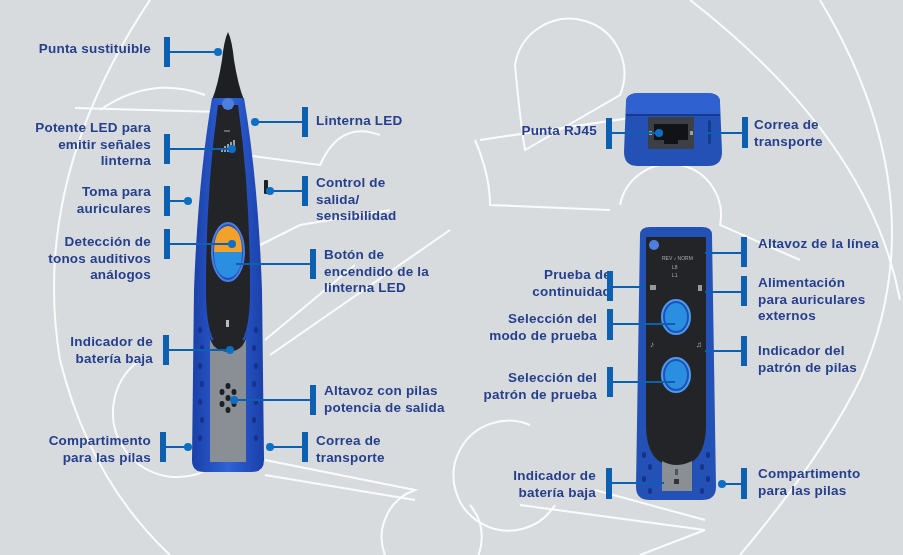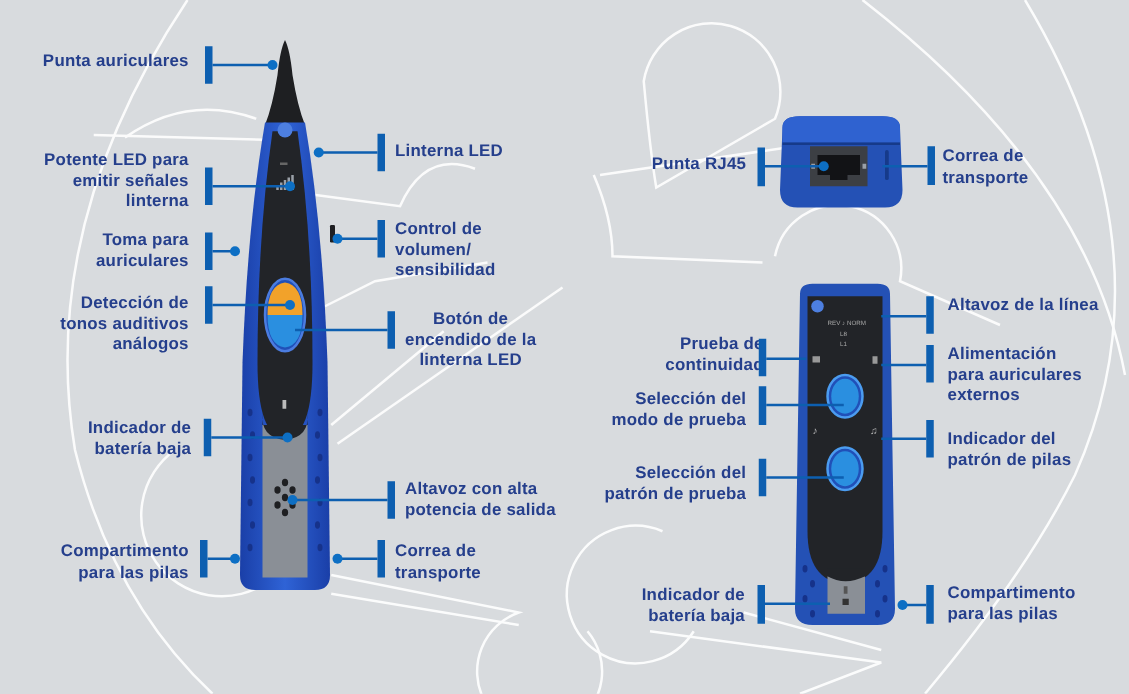--- a/index.html
+++ b/index.html
@@ -101,21 +101,21 @@
         <ellipse cx="68" cy="336" rx="2" ry="3"></ellipse>
       <ellipse cx="66" cy="354" rx="2" ry="3"></ellipse>
         <ellipse cx="68" cy="372" rx="2" ry="3"></ellipse>
         <ellipse cx="66" cy="390" rx="2" ry="3"></ellipse>
         <ellipse cx="68" cy="408" rx="2" ry="3"></ellipse>
     </g>
     <rect x="76" y="150" width="4" height="14" rx="1" fill="#1e1f22"></rect>
   </svg>
 </div>
 
-<div class="label r" style="right:752px;top:41px;">Punta auriculares</div>
+<div class="label r" style="right:752px;top:41px;">Punta sustituible</div>
 <div class="bar" style="left:164px;top:37px;height:30px;"></div>
 <div class="line" style="left:170px;top:51px;width:46px;"></div>
 <div class="dot" style="left:214px;top:48px;"></div>
 
 <div class="label r" style="right:752px;top:120px;white-space:pre;">Potente LED para
 emitir señales
 linterna</div>
 <div class="bar" style="left:164px;top:134px;height:30px;"></div>
 <div class="line" style="left:170px;top:148px;width:62px;"></div>
 <div class="dot" style="left:228px;top:145px;"></div>
@@ -147,33 +147,33 @@
 
 <div class="bar" style="left:302px;top:107px;height:30px;"></div>
 <div class="line" style="left:256px;top:121px;width:46px;"></div>
 <div class="dot" style="left:251px;top:118px;"></div>
 <div class="label l" style="left:316px;top:113px;">Linterna LED</div>
 
 <div class="bar" style="left:302px;top:176px;height:30px;"></div>
 <div class="line" style="left:270px;top:190px;width:32px;"></div>
 <div class="dot" style="left:266px;top:187px;"></div>
 <div class="label l" style="left:316px;top:175px;white-space:pre;">Control de
-volumen/
+salida/
 sensibilidad</div>
 
 <div class="bar" style="left:310px;top:249px;height:30px;"></div>
 <div class="line" style="left:236px;top:263px;width:74px;"></div>
-<div class="label l" style="left:324px;top:247px;white-space:pre;text-align:center;">Botón de
+<div class="label l" style="left:324px;top:247px;white-space:pre;">Botón de
 encendido de la
 linterna LED</div>
 
 <div class="bar" style="left:310px;top:385px;height:30px;"></div>
 <div class="line" style="left:234px;top:399px;width:76px;"></div>
 <div class="dot" style="left:230px;top:396px;"></div>
-<div class="label l" style="left:324px;top:383px;white-space:pre;">Altavoz con alta
+<div class="label l" style="left:324px;top:383px;white-space:pre;">Altavoz con pilas
 potencia de salida</div>
 
 <div class="bar" style="left:302px;top:432px;height:30px;"></div>
 <div class="line" style="left:270px;top:446px;width:32px;"></div>
 <div class="dot" style="left:266px;top:443px;"></div>
 <div class="label l" style="left:316px;top:433px;white-space:pre;">Correa de
 transporte</div>
 
 <div class="device" style="left:620px;top:90px;width:106px;height:80px;">
   <svg width="106" height="80">

